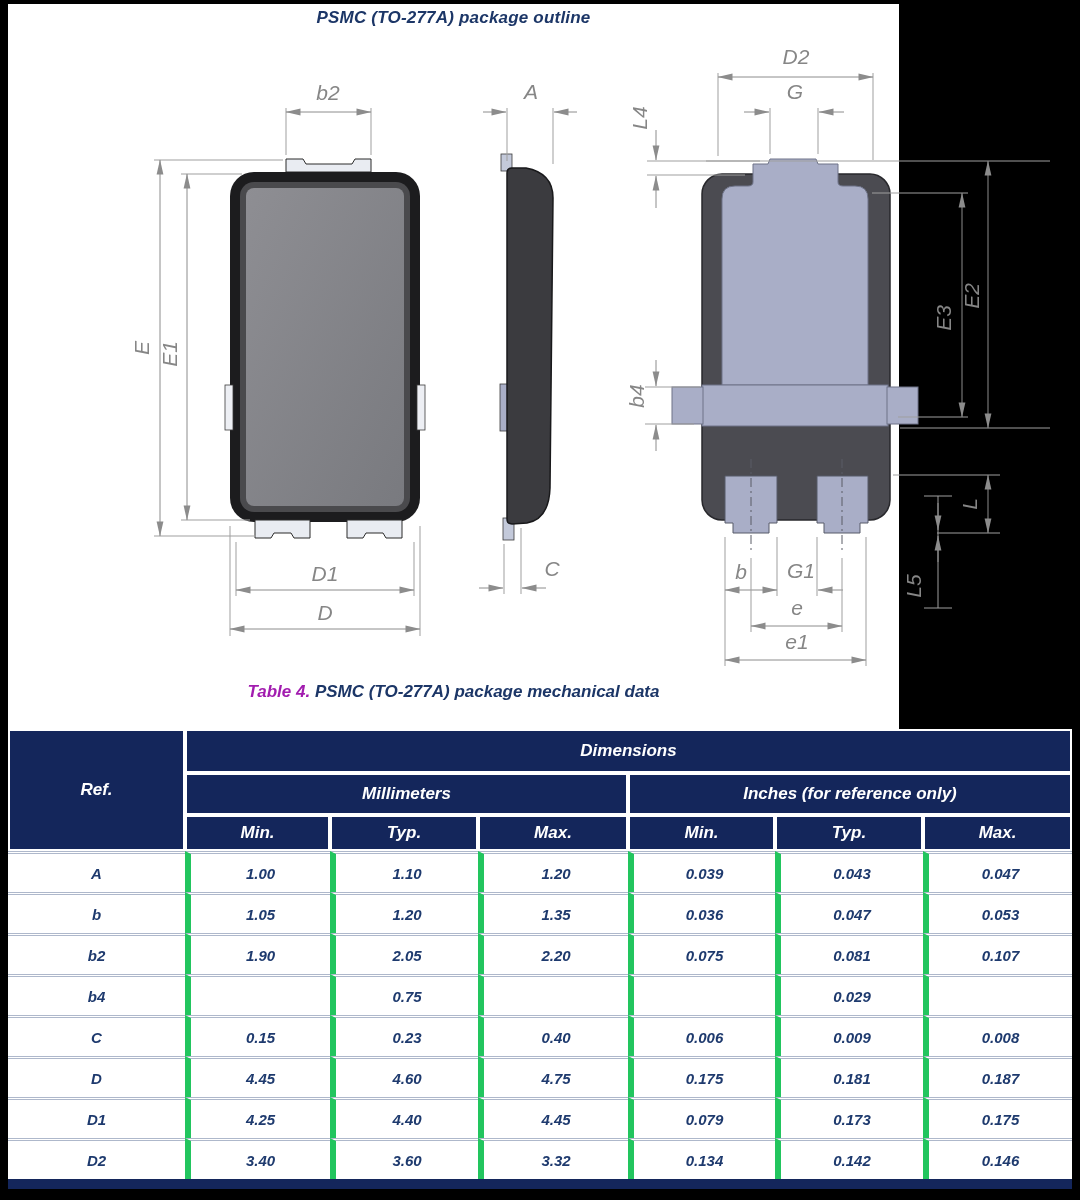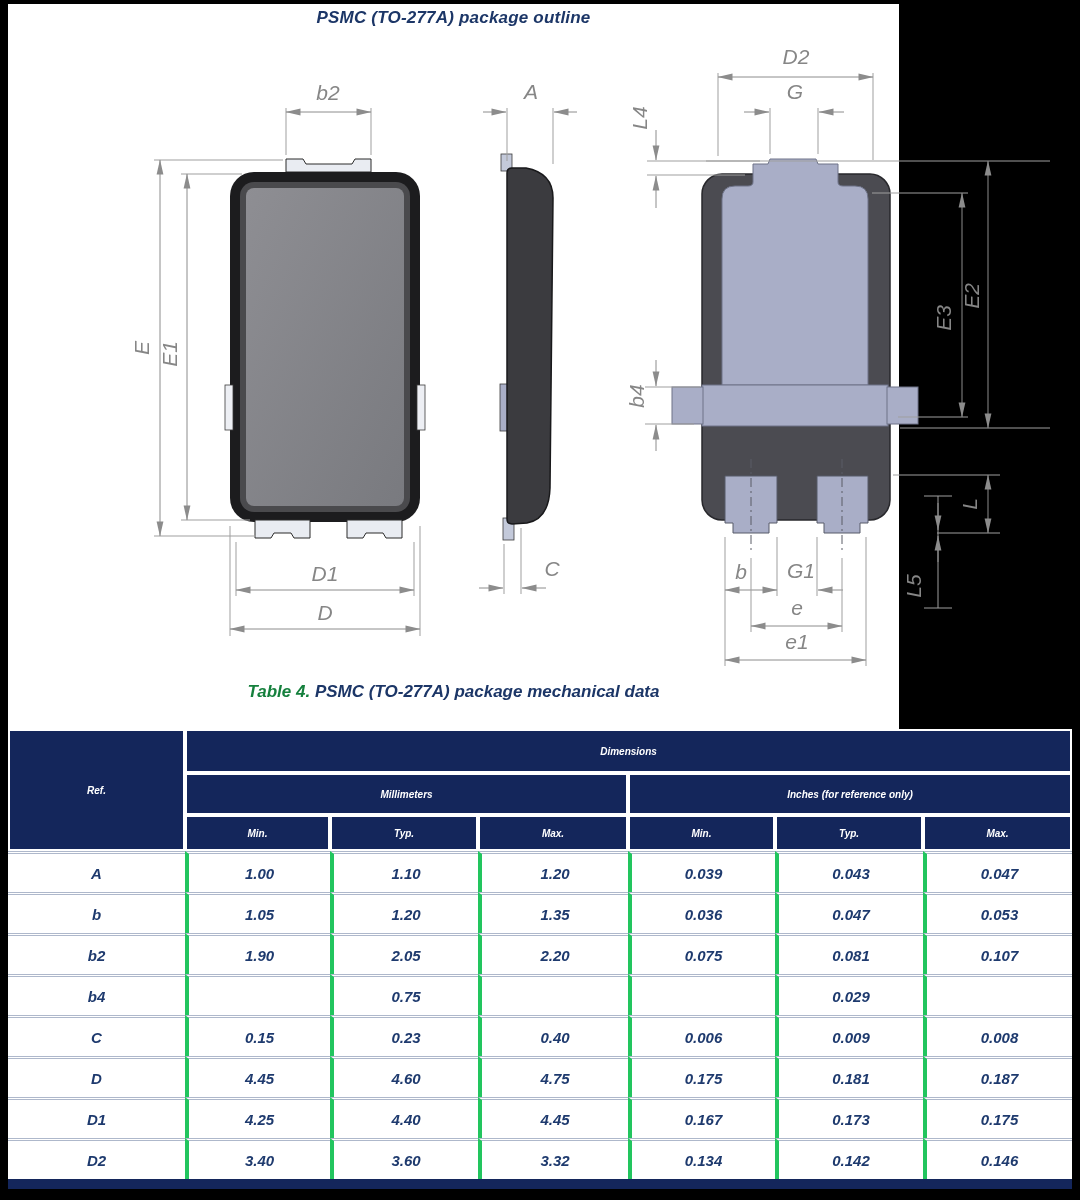--- a/index.html
+++ b/index.html
@@ -17,36 +17,36 @@
     font-size:17px;font-weight:bold;color:#1c3667;letter-spacing:.2px;
   }
   .drawing-svg{position:absolute;left:0;top:30px;}
   .dl{stroke:#8c8c8c;stroke-width:1;fill:none;}
   .xl{stroke:#9f9f9f;stroke-width:1;fill:none;}
   .dim{font-family:"Liberation Sans",sans-serif;font-size:21px;fill:#868686;}
   .caption{
     position:absolute;top:678px;left:0;width:100%;text-align:center;
     font-size:17px;font-weight:bold;color:#1c3667;
   }
-  .caption .cap-label{color:#15803d;}
+  .caption .cap-label{color:#a21caf;}
   .table-wrap{position:absolute;top:725px;left:0;width:1064px;}
   table.mech{
     border-collapse:separate;border-spacing:0;table-layout:fixed;
     width:1064px;
   }
   table.mech th{
-    background:#14265b;color:#ffffff;font-size:10px;font-weight:bold;
+    background:#14265b;color:#ffffff;font-size:17px;font-weight:bold;
     border:2px solid #ffffff;padding:0;text-align:center;
   }
   table.mech td{
     font-size:15px;font-weight:bold;color:#1e3a6e;text-align:center;
     padding:0;height:38px;border-top:3px double #aeb8cb;
     background:#ffffff;
   }
-  table.mech td + td{border-left:4px solid #22c55e;}
+  table.mech td + td{border-left:6px solid #22c55e;}
   .bottom-strip{width:1064px;height:10px;background:#14265b;}
 </style>
 </head>
 <body>
 
 <div class="page">
 
   <div class="doc-title">PSMC (TO-277A) package outline</div>
 
   <svg class="drawing-svg" width="1064" height="648" viewBox="8 38 1064 648">
@@ -281,21 +281,21 @@
             <td>4.75</td>
             <td>0.175</td>
             <td>0.181</td>
             <td>0.187</td>
           </tr>
           <tr>
             <td>D1</td>
             <td>4.25</td>
             <td>4.40</td>
             <td>4.45</td>
-            <td>0.167</td>
+            <td>0.079</td>
             <td>0.173</td>
             <td>0.175</td>
           </tr>
           <tr>
             <td>D2</td>
             <td>3.40</td>
             <td>3.60</td>
             <td>3.32</td>
             <td>0.134</td>
             <td>0.142</td>

